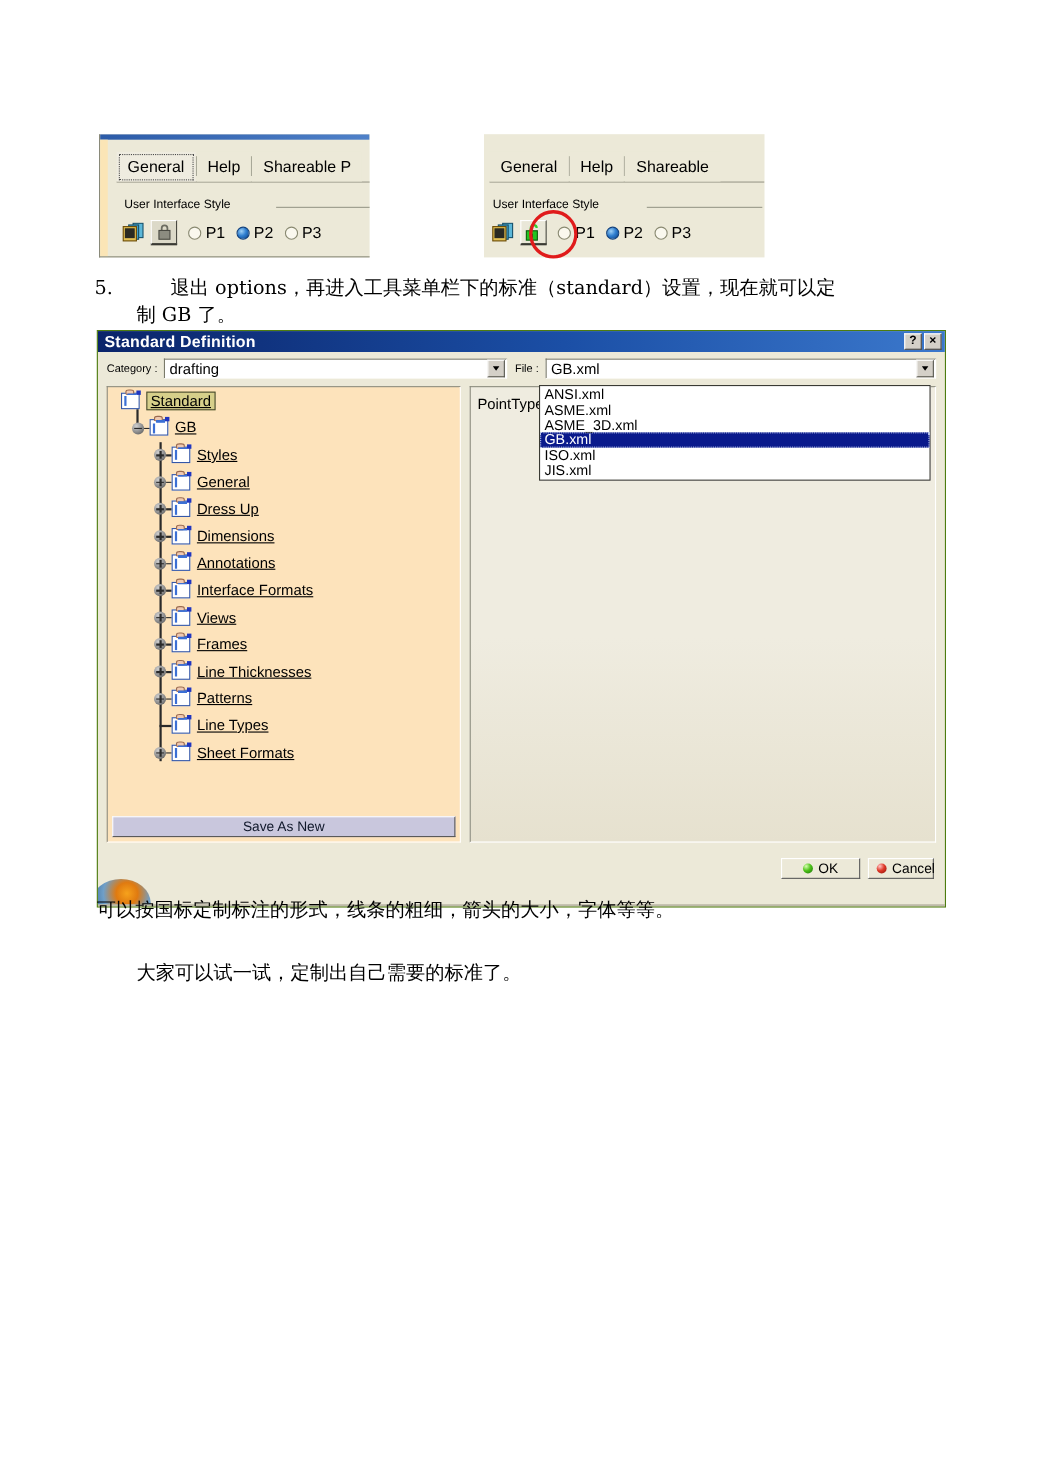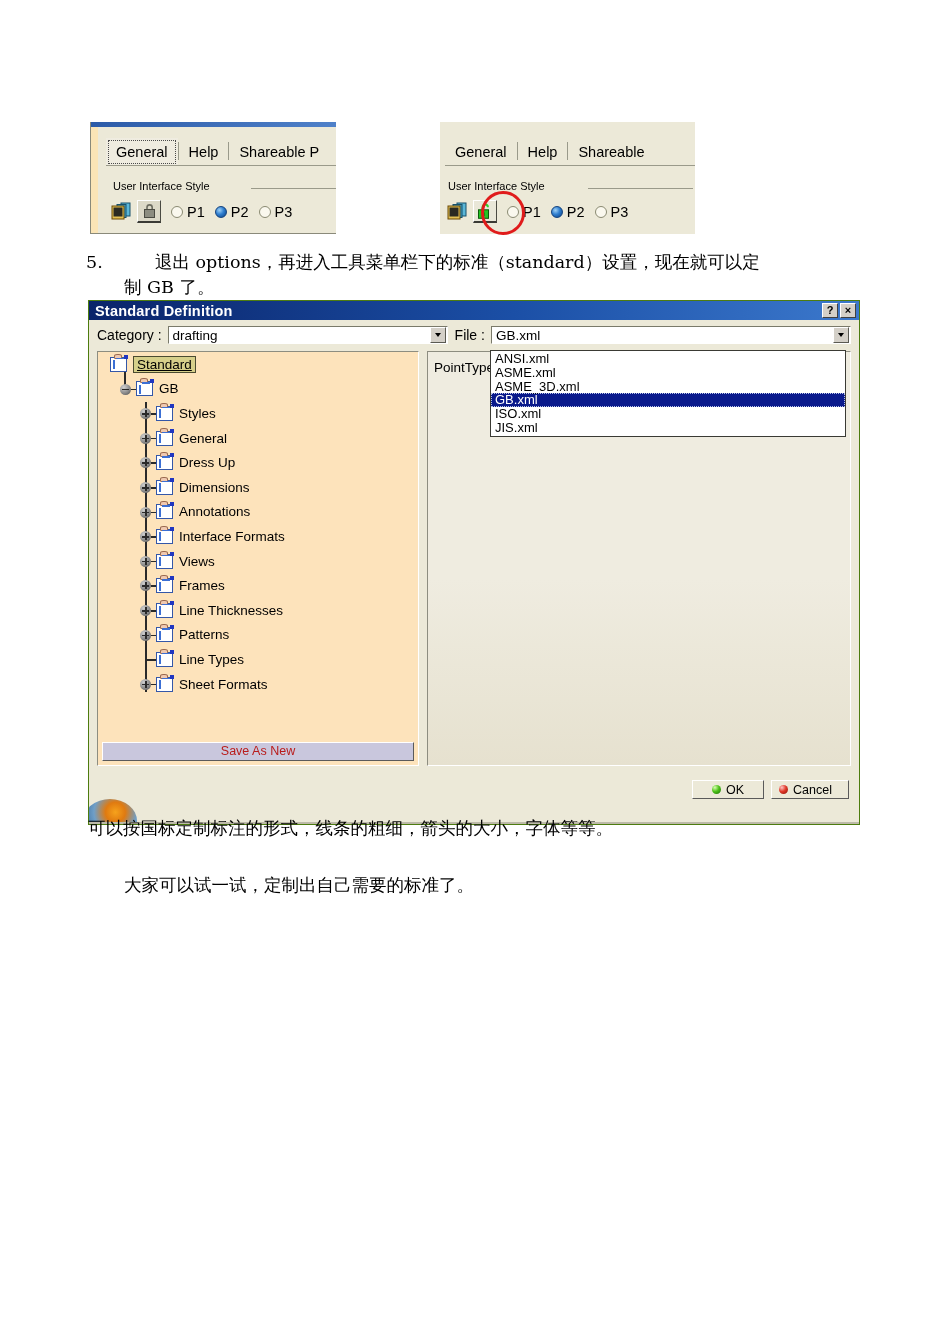--- a/index.html
+++ b/index.html
@@ -157,21 +157,21 @@
     box-sizing: border-box; line-height: 1;
   }
 
   
   .fieldrow {
     position: absolute; left: 0; top: 21px; right: 0; height: 26px;
     display: flex; align-items: center;
     padding: 0 8px;
     box-sizing: border-box;
   }
-  .flabel { font-size: 14px; color: #000; white-space: nowrap; }
+  .flabel { font-size: 10px; color: #000; white-space: nowrap; }
   .combo {
     height: 18px;
     background: #fff;
     border-top: 1px solid #7a7a6a; border-left: 1px solid #7a7a6a;
     border-right: 1px solid #ffffff; border-bottom: 1px solid #ffffff;
     box-sizing: border-box;
     display: flex; align-items: center;
     position: relative;
   }
   .combo-text {
@@ -207,21 +207,21 @@
   .tnode {
     position: relative;
     display: flex; align-items: center;
     height: 24.6px;
     padding-left: 10px;
     font-size: 13.5px;
     color: #000;
   }
   .tnode.lvl1 { padding-left: 38px; }
   .tnode.lvl2 { padding-left: 58px; }
-  .tlabel { margin-left: 6px; white-space: nowrap; }
+  .tlabel { margin-left: 6px; white-space: nowrap; text-decoration: underline; }
   .tlabel.sel {
     background: #d6cf8a;
     border: 1px solid #4a4a30;
     padding: 0 3px;
     text-decoration: underline;
   }
   
   .thandle {
     position: absolute;
     width: 11px; height: 11px;
@@ -276,21 +276,21 @@
     position: absolute; left: 0; right: 0; bottom: 0; height: 28px;
     display: flex; align-items: center; justify-content: center;
     padding: 2px 4px;
     box-sizing: border-box;
   }
   .btn {
     background: #c9c7dd;
     border-top: 1px solid #fff; border-left: 1px solid #fff;
     border-right: 1px solid #5a5a5a; border-bottom: 1px solid #5a5a5a;
     box-sizing: border-box;
-    font-size: 12.5px; color: #b91c1c;
+    font-size: 12.5px; color: #0f172a;
     display: flex; align-items: center; justify-content: center;
   }
   .btn-save { width: 100%; height: 19px; }
 
   
   .rightpane {
     position: absolute;
     left: 338px; top: 50px; right: 8px; bottom: 58px;
     background: linear-gradient(to bottom, #efece0 0%, #efece0 55%, #e6e1cf 100%);
     border-top: 1px solid #8d8d80; border-left: 1px solid #8d8d80;
@@ -343,21 +343,21 @@
   .btn-ok, .btn-cancel {
     height: 19px; padding: 0 7px;
     display: flex; align-items: center; gap: 5px;
     font-size: 12.5px;
     background: #ece9d8;
     border-top: 1px solid #fff; border-left: 1px solid #fff;
     border-right: 1px solid #5a5a5a; border-bottom: 1px solid #5a5a5a;
     box-sizing: border-box;
   }
   .btn-ok { width: 72px; justify-content: center; }
-  .btn-cancel { width: 78px; justify-content: flex-start; }
+  .btn-cancel { width: 60px; justify-content: flex-start; }
   .ball {
     width: 9px; height: 9px; border-radius: 50%; flex: none;
   }
   .ball.green { background: radial-gradient(circle at 32% 28%, #d8ffb0 0%, #4ec21a 45%, #156d05 100%); }
   .ball.red   { background: radial-gradient(circle at 32% 28%, #ffc6c6 0%, #e03a2a 45%, #8a0d05 100%); }
 
   .globe {
     position: absolute; left: 0px; bottom: 1px;
     width: 62px; height: 30px; overflow: hidden;
   }
@@ -479,21 +479,21 @@
         <span>?</span>
       </div>
       <div class="titlebtn">
         <span>×</span>
       </div>
     </div>
   </div>
 
   <div class="fieldrow">
     <span class="flabel">Category :</span>
-    <div class="combo" style="width:280px; margin-left:6px;">
+    <div class="combo" style="width:312px; margin-left:6px;">
       <span class="combo-text">drafting</span>
       <span class="combo-arrow">
           <i class="arrow-dn"></i>
         </span>
     </div>
     <span class="flabel" style="margin-left:7px;">File :</span>
     <div class="combo" style="flex:1; margin-left:6px;">
       <span class="combo-text">GB.xml</span>
       <span class="combo-arrow">
           <i class="arrow-dn"></i>

